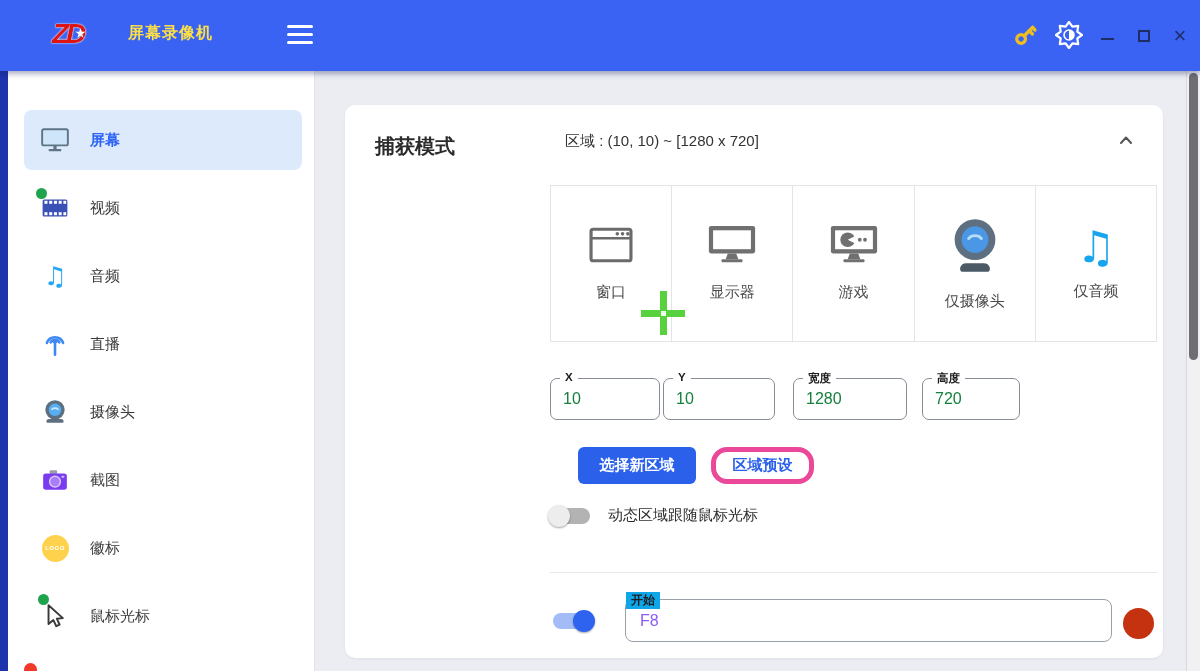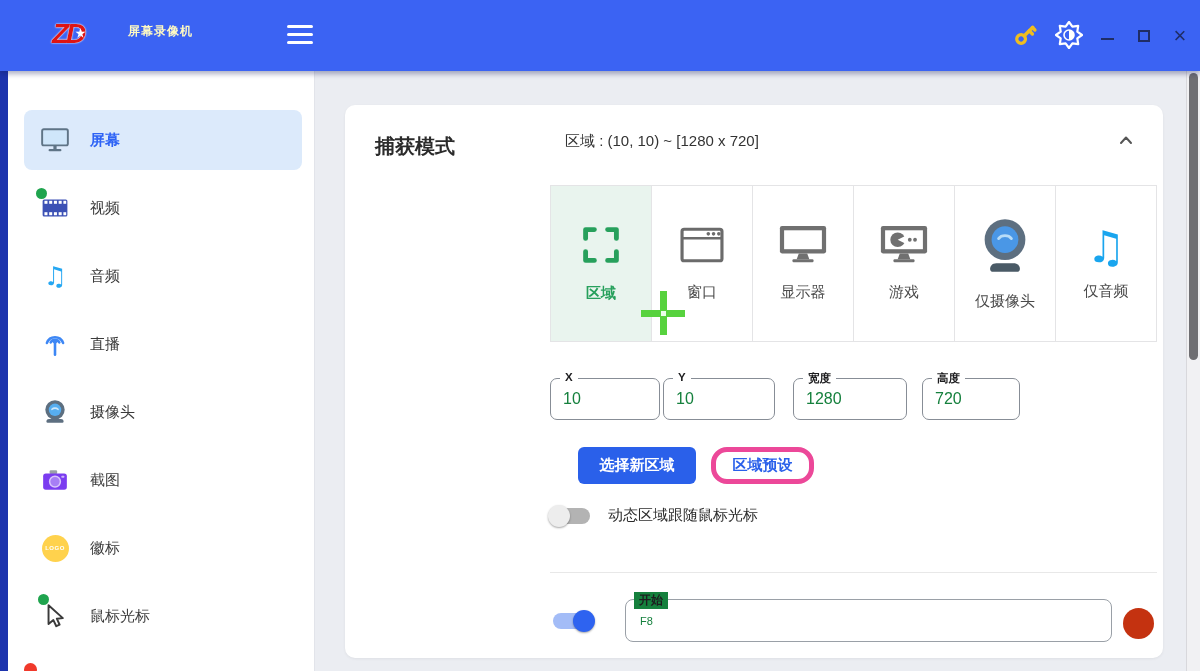--- a/index.html
+++ b/index.html
@@ -7,21 +7,21 @@
   .app { position:relative; width:1200px; height:671px; overflow:hidden; background:#ebedf2; }
 
   
   .topbar { position:absolute; left:0; top:0; width:1200px; height:71px; background:#3b63f3;
             z-index:10; box-shadow:0 3px 5px rgba(20,30,90,.35); }
   .logo { position:absolute; left:52px; top:18px; font-style:italic; font-weight:900;
           font-size:28px; letter-spacing:-3px; color:#dd1414;
           text-shadow:0 0 2px #fff, 0 0 1px #fff; }
   .logo-star { position:absolute; right:-2px; top:9px; font-size:11px; color:#fff;
                font-style:normal; letter-spacing:0; text-shadow:none; }
-  .app-title { position:absolute; left:128px; top:23px; color:#fef9c3; font-size:12px;
+  .app-title { position:absolute; left:128px; top:23px; color:#fde047; font-size:16px;
                font-weight:bold; letter-spacing:1px;text-align:right; }
   .hamburger { position:absolute; left:287px; top:25px; width:28px; cursor:pointer; }
   .hamburger div { width:26px; height:3px; background:#fff; border-radius:2px; margin-bottom:5px; }
   .tb-icon { position:absolute; top:20px; width:30px; height:30px; display:flex;
              align-items:center; justify-content:center; cursor:pointer; }
   .key-ic { left:1010px; }
   .bright-ic { left:1054px; }
   .win-btn { position:absolute; top:22px; width:28px; height:28px; display:flex;
              align-items:center; justify-content:center; cursor:pointer; }
   .win-min-btn { left:1093px; } .win-max-btn { left:1130px; } .win-close-btn { left:1166px; }
@@ -110,23 +110,23 @@
   .toggle-row { position:absolute; left:205px; top:401px; display:flex; align-items:center; }
   .toggle-row .t-label { margin-left:18px; font-size:15px; color:#2b2b2b; }
 
   .divider { position:absolute; left:205px; top:467px; width:607px; height:1px; background:#e8e8e8; }
 
   
   .hotkey-toggle { position:absolute; left:208px; top:508px; }
   .hotkey-field { position:absolute; left:280px; top:494px; width:487px; height:43px;
                   border:1px solid #9aa0a7; border-radius:8px; background:#fff; display:flex;
                   align-items:center; padding-left:14px; }
-  .hotkey-label { position:absolute; top:-8px; left:8px; background:#15803d; padding:0 5px;
+  .hotkey-label { position:absolute; top:-8px; left:0; background:#0ea5e9; padding:0 5px;
                   font-size:12px; font-weight:bold; color:#1d1d1f; }
-  .hotkey-field input { border:none; outline:none; font-size:11px; color:#15803d; width:90%;
+  .hotkey-field input { border:none; outline:none; font-size:16px; color:#8b5cf6; width:90%;
                         font-family:"Liberation Sans", sans-serif; }
   .record-dot { position:absolute; left:778px; top:503px; width:31px; height:31px;
                 border-radius:50%; background:#c43210; }
 </style>
 </head>
 <body>
 
 <div class="app">
 
   <div class="topbar">
@@ -279,33 +279,20 @@
     <div class="card">
       <div class="card-title">捕获模式</div>
       <div class="card-value">区域 : (10, 10) ~ [1280 x 720]</div>
       <div class="collapse-btn">
         <svg width="18" height="14" viewBox="0 0 18 14">
           <polyline points="4,10 9,4.5 14,10" fill="none" stroke="#555" stroke-width="2" stroke-linecap="round" stroke-linejoin="round"></polyline>
         </svg>
       </div>
 
       <div class="tabs">
-        <div class="tab active">
-          <span>
-            <svg width="44" height="44" viewBox="0 0 40 40">
-              <g fill="none" stroke="#27a05c" stroke-width="4.4" stroke-linejoin="round" stroke-linecap="round">
-                <path d="M6 14 V6 H14"></path>
-                  <path d="M26 6 H34 V14"></path>
-                <path d="M34 26 V34 H26"></path>
-                  <path d="M14 34 H6 V26"></path>
-              </g>
-            </svg>
-          </span>
-          <span class="tab-label">区域</span>
-        </div>
         <div class="tab">
           <span>
             <svg width="48" height="42" viewBox="0 0 44 40">
               <rect x="3" y="5" width="38" height="30" rx="2" fill="#fff" stroke="#6b6b6b" stroke-width="3"></rect>
               <line x1="3" y1="13.5" x2="41" y2="13.5" stroke="#6b6b6b" stroke-width="2.4"></line>
               <circle cx="28" cy="9.4" r="1.7" fill="#6b6b6b"></circle>
                 <circle cx="33" cy="9.4" r="1.7" fill="#6b6b6b"></circle>
               <circle cx="38" cy="9.4" r="1.7" fill="#6b6b6b"></circle>
             </svg>
           </span>

